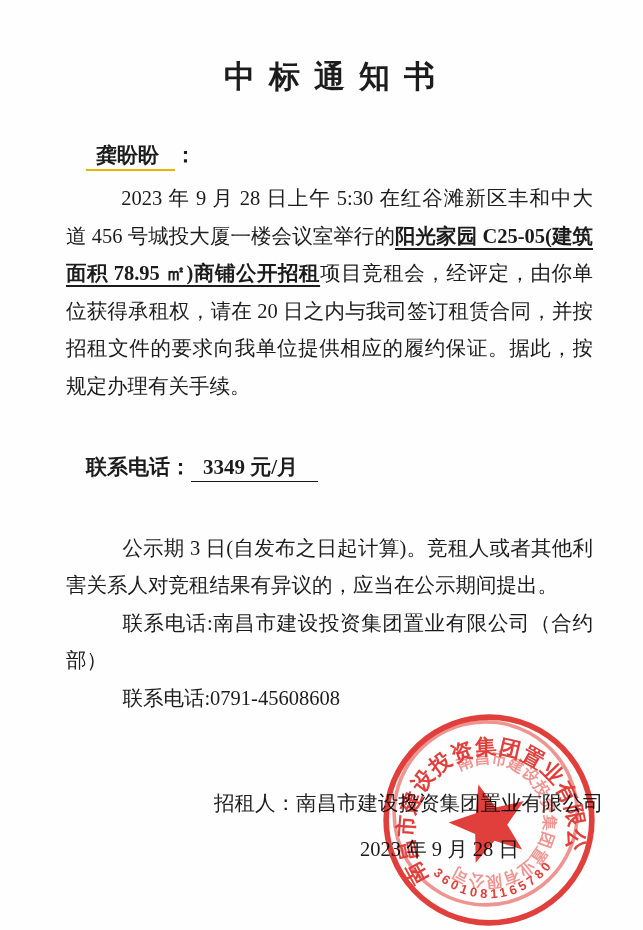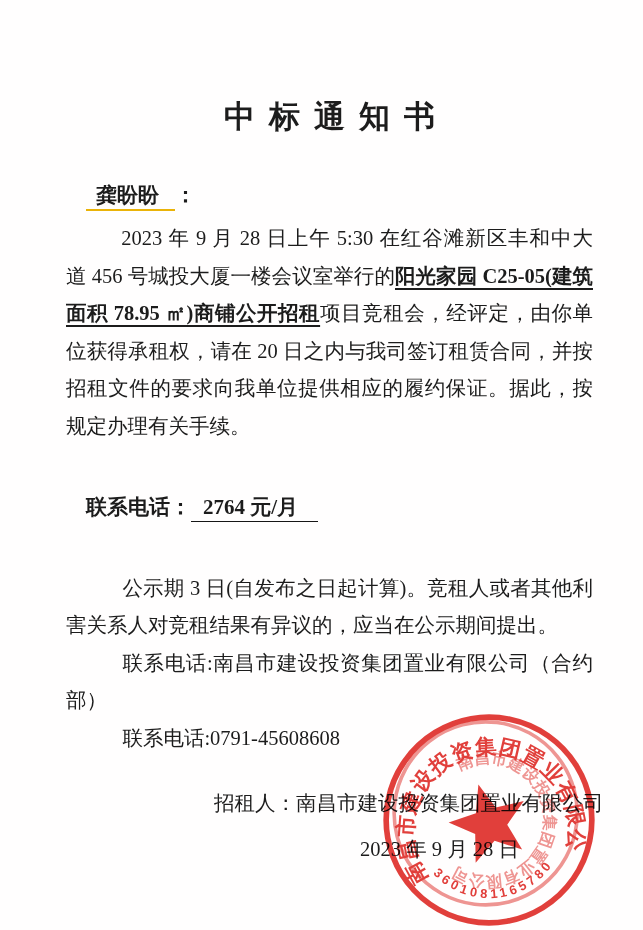--- a/index.html
+++ b/index.html
@@ -4,21 +4,21 @@
 <style>
   html,body{margin:0;padding:0;background:#ffffff;}
   .page{
     position:relative;
     width:643px;height:930px;
     background:#fffefe;
     overflow:hidden;
     font-family:"Liberation Serif","DejaVu Serif",serif;
     color:#1c1c1c;
   }
-  .content{padding:56px 50px 0 66px;margin-top:40px;}
+  .content{padding:56px 50px 0 66px;}
   .doc-title{
     margin:0 0 42px 0;
     text-align:center;
     font-size:31px;
     font-weight:700;
     letter-spacing:14px;
     text-indent:14px;
   }
   .addressee{
     margin:0 0 10px 20px;
@@ -94,21 +94,21 @@
 
     <div class="addressee">
       <span class="name">龚盼盼</span><span>：</span>
     </div>
 
     <p class="body-par p1">
       <span>2023 年 9 月 28 日上午 5:30 在红谷滩新区丰和中大道 456 号城投大厦一楼会议室举行的</span><span class="seg-hl">阳光家园 C25-05(建筑面积 78.95 ㎡)商铺公开招租</span><span>项目竞租会，经评定，由你单位获得承租权，请在 20 日之内与我司签订租赁合同，并按招租文件的要求向我单位提供相应的履约保证。据此，按规定办理有关手续。</span>
     </p>
 
     <div class="result-line">
-      <span>联系电话：</span><span class="value">2764 元/月</span>
+      <span>联系电话：</span><span class="value">3349 元/月</span>
     </div>
 
     <div class="notice-block">
       <p class="body-par indent">公示期 3 日(自发布之日起计算)。竞租人或者其他利害关系人对竞租结果有异议的，应当在公示期间提出。</p>
       <p class="body-par indent">联系电话:南昌市建设投资集团置业有限公司（合约部）</p>
       <p class="body-par indent">联系电话:0791-45608608</p>
     </div>
 
   </div>
 

